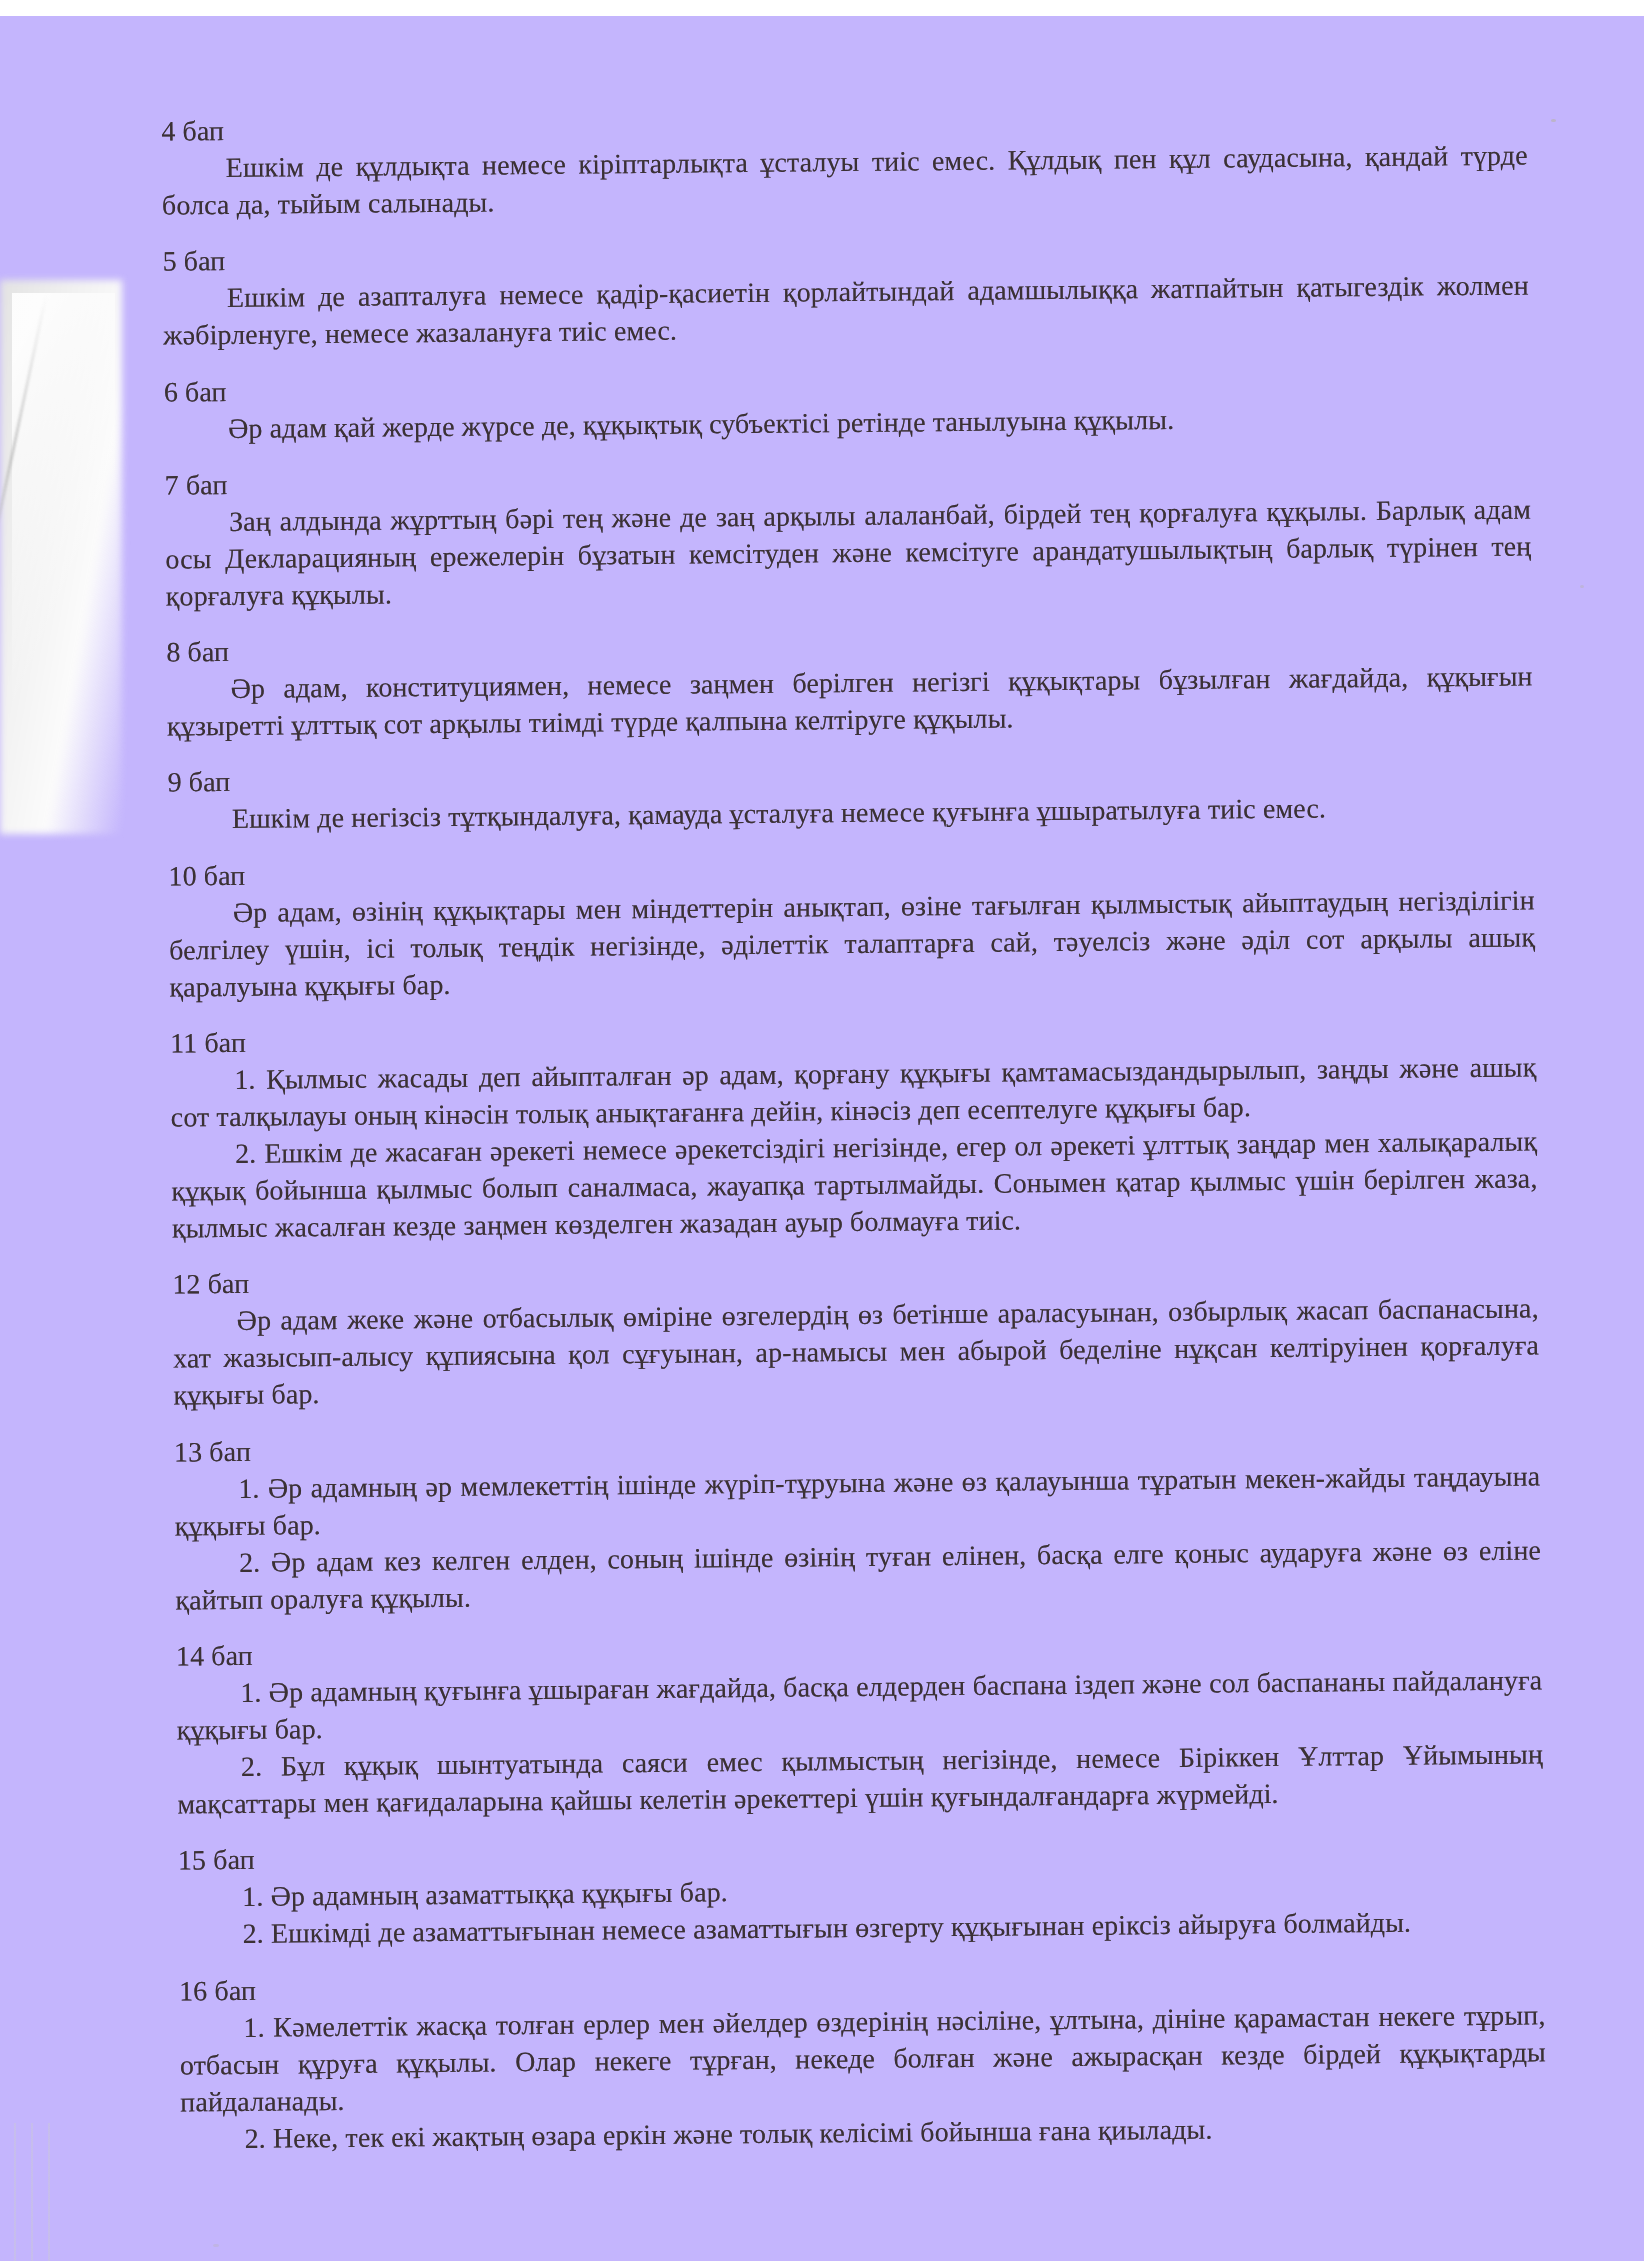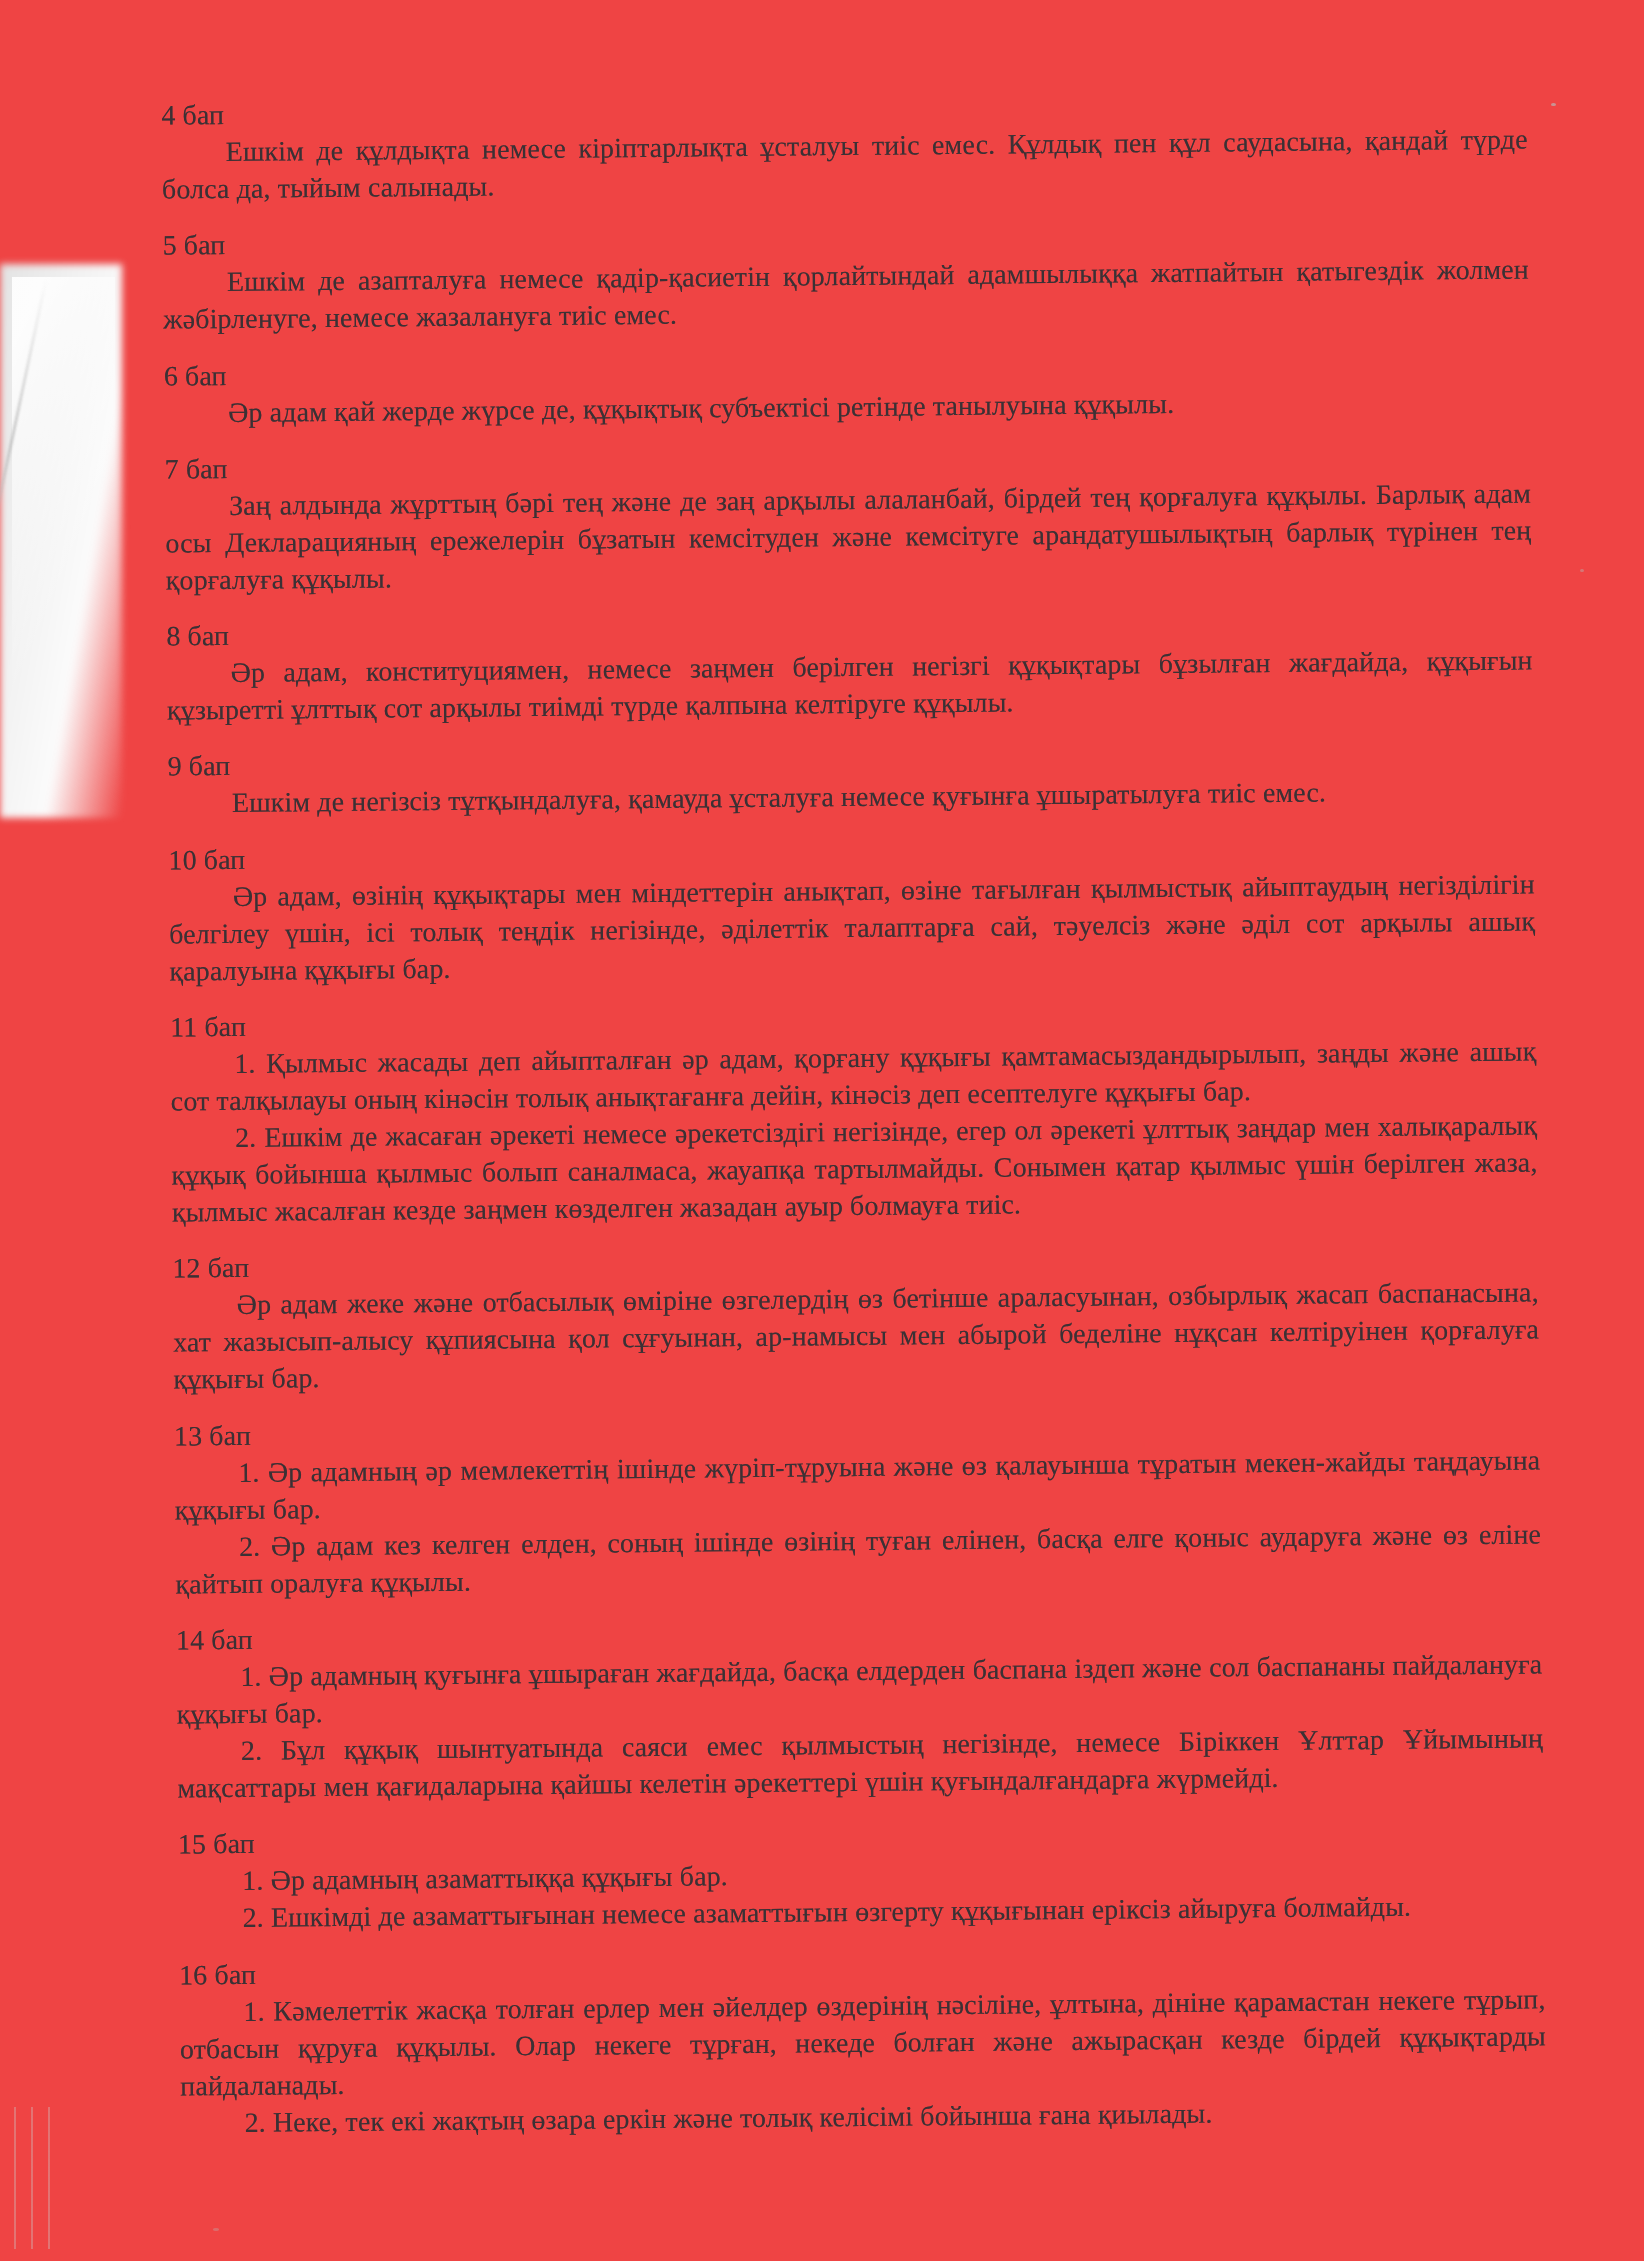--- a/index.html
+++ b/index.html
@@ -10,21 +10,22 @@
   body {
     width: 1644px;
     height: 2261px;
     position: relative;
     overflow: hidden;
     font-family: "Liberation Serif", "DejaVu Serif", serif;
   }
   .sheet {
     position: absolute;
     inset: 0;
-    background: #ef4444;
+    background: #c4b5fd;
+    margin-top: 16px;
   }
   
   .shadow-left {
     position: absolute;
     left: 0;
     top: 264px;
     width: 122px;
     height: 554px;
     background: linear-gradient(100deg, #e3e3e3 0%, #f1f1f1 35%, #fbfbfb 65%, rgba(255,255,255,0) 100%);
     filter: blur(3.9px);

